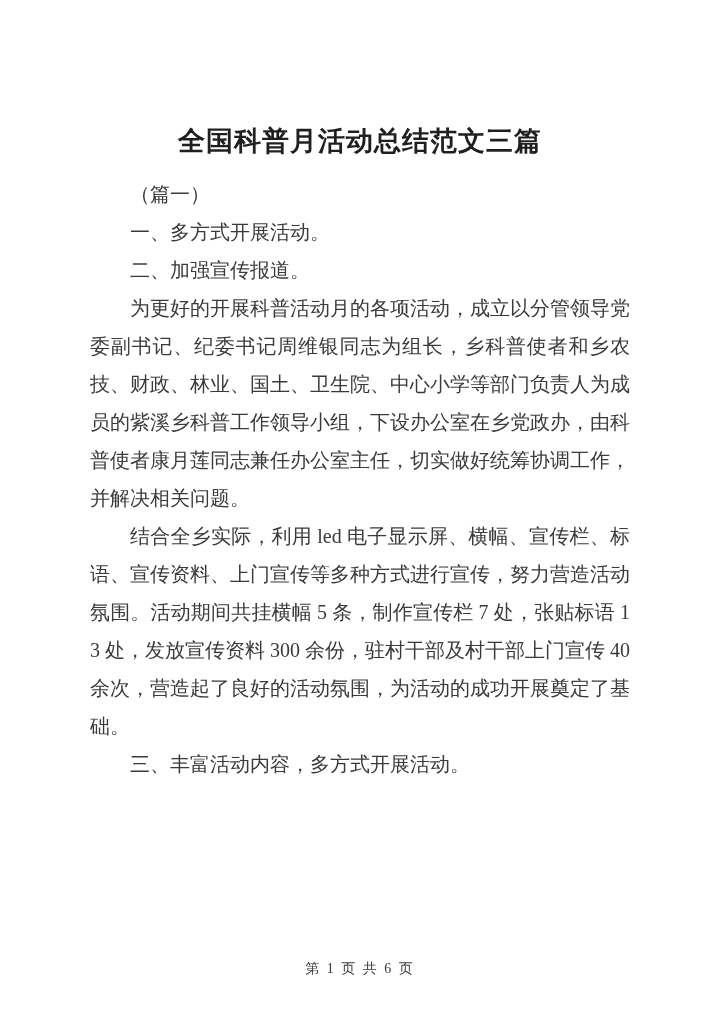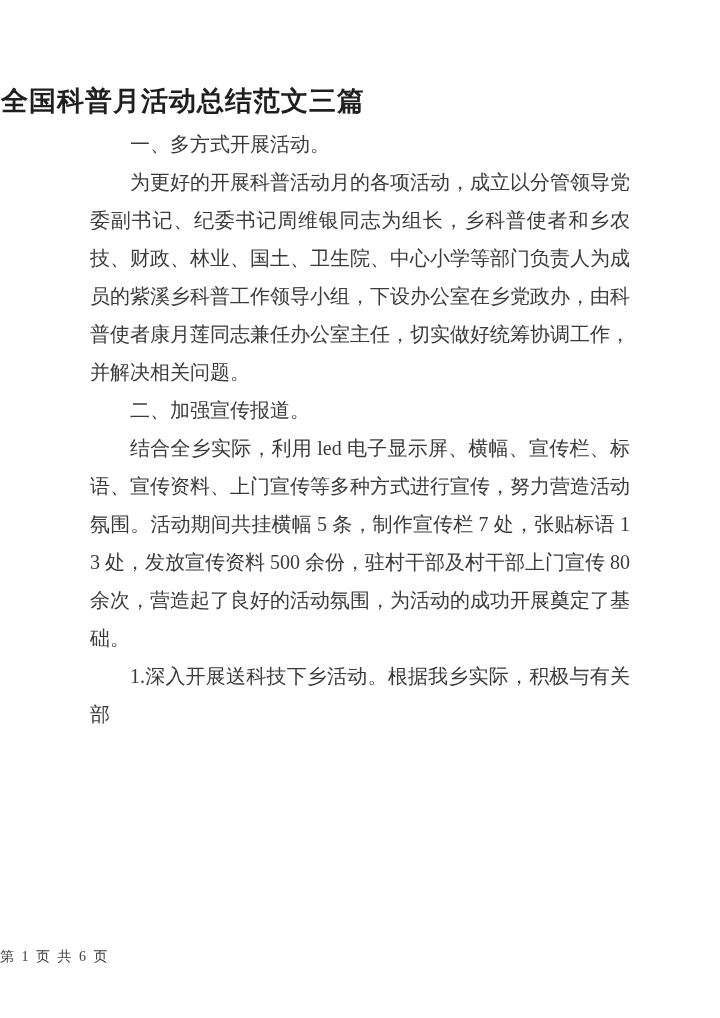--- a/index.html
+++ b/index.html
@@ -10,23 +10,23 @@
   .page {
     position: relative;
     width: 720px;
     height: 1018px;
     margin: 0 auto;
     background: #ffffff;
     overflow: hidden;
     font-family: "Liberation Serif", "DejaVu Serif", serif;
   }
   .title {
-    margin: 1px;
-    padding-top: 78px;
-    text-align: left;
+    margin: 12px;
+    padding-top: 107px;
+    text-align: center;
     font-size: 27px;
     line-height: 44px;
     font-weight: bold;
     color: #1f1f1f;
     letter-spacing: 1px;
   }
   .content {
     margin: 2px 90px 0 90px;
     width: 540px;
     font-size: 20px;
@@ -35,37 +35,39 @@
     text-align: justify;
   }
   .content p {
     margin: 0;
     text-indent: 2em;
     word-break: break-all;
   }
   .footer {
     position: absolute;
     left: 0;
-    bottom: 52px;
+    bottom: 40px;
     width: 100%;
+    text-align: center;
     font-size: 14px;
     color: #3a3a3a;
     letter-spacing: 2px;
   }
 </style>
 </head>
 <body>
 
 <div class="page">
   <h1 class="title">全国科普月活动总结范文三篇</h1>
 
   <div class="content">
+      <p>（篇一）</p>
       <p>一、多方式开展活动。</p>
+      <p>二、加强宣传报道。</p>
       <p>为更好的开展科普活动月的各项活动，成立以分管领导党委副书记、纪委书记周维银同志为组长，乡科普使者和乡农技、财政、林业、国土、卫生院、中心小学等部门负责人为成员的紫溪乡科普工作领导小组，下设办公室在乡党政办，由科普使者康月莲同志兼任办公室主任，切实做好统筹协调工作，并解决相关问题。</p>
-      <p>二、加强宣传报道。</p>
-      <p>结合全乡实际，利用 led 电子显示屏、横幅、宣传栏、标语、宣传资料、上门宣传等多种方式进行宣传，努力营造活动氛围。活动期间共挂横幅 5 条，制作宣传栏 7 处，张贴标语 13 处，发放宣传资料 500 余份，驻村干部及村干部上门宣传 80 余次，营造起了良好的活动氛围，为活动的成功开展奠定了基础。</p>
-      <p>1.深入开展送科技下乡活动。根据我乡实际，积极与有关部</p>
+      <p>结合全乡实际，利用 led 电子显示屏、横幅、宣传栏、标语、宣传资料、上门宣传等多种方式进行宣传，努力营造活动氛围。活动期间共挂横幅 5 条，制作宣传栏 7 处，张贴标语 13 处，发放宣传资料 300 余份，驻村干部及村干部上门宣传 40 余次，营造起了良好的活动氛围，为活动的成功开展奠定了基础。</p>
+      <p>三、丰富活动内容，多方式开展活动。</p>
     </div>
 
   <div class="footer">
     <span>第 1 页  共 6 页</span>
   </div>
 </div>
 
 </body></html>

